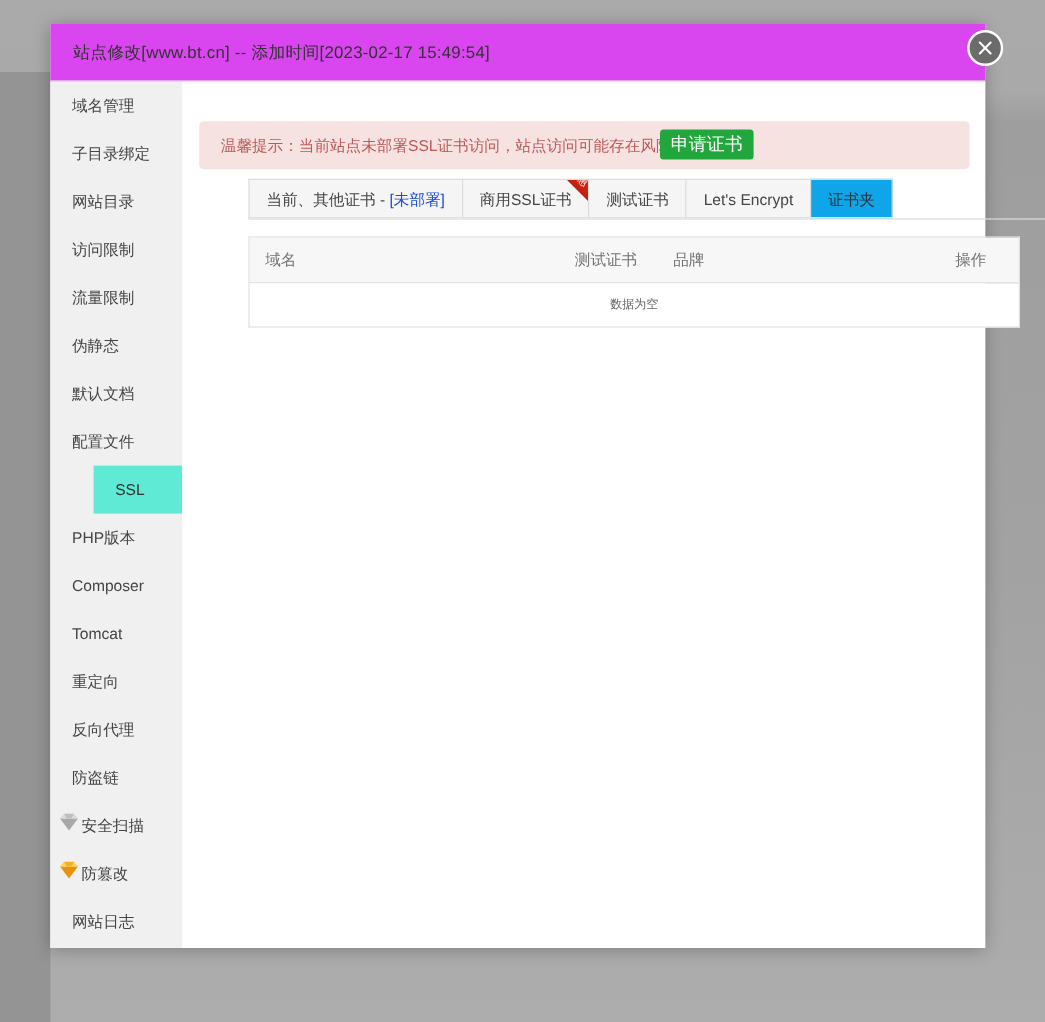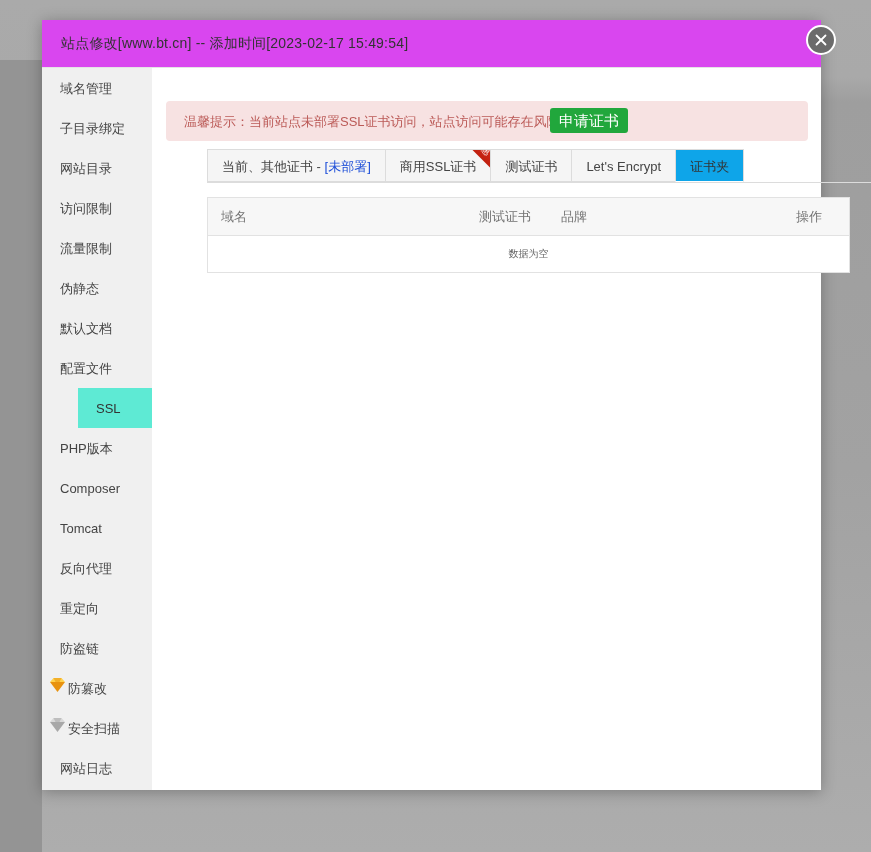--- a/index.html
+++ b/index.html
@@ -268,33 +268,33 @@
       <div class="side-item"><span class="side-label">网站目录</span></div>
       <div class="side-item"><span class="side-label">访问限制</span></div>
       <div class="side-item"><span class="side-label">流量限制</span></div>
       <div class="side-item"><span class="side-label">伪静态</span></div>
       <div class="side-item"><span class="side-label">默认文档</span></div>
       <div class="side-item"><span class="side-label">配置文件</span></div>
       <div class="side-item active"><span class="side-label">SSL</span></div>
       <div class="side-item"><span class="side-label">PHP版本</span></div>
       <div class="side-item"><span class="side-label">Composer</span></div>
       <div class="side-item"><span class="side-label">Tomcat</span></div>
+      <div class="side-item"><span class="side-label">重定向</span></div>
       <div class="side-item"><span class="side-label">反向代理</span></div>
-      <div class="side-item"><span class="side-label">重定向</span></div>
       <div class="side-item"><span class="side-label">防盗链</span></div>
+      <div class="side-item with-icon"><span class="gem"><svg width="15" height="14" viewBox="0 0 15 14">
+            <polygon points="0,4 15,4 7.5,14" fill="#a8a8a8"></polygon>
+            <polygon points="0,4 3.5,0 11.5,0 15,4" fill="#d9d9d9"></polygon>
+            <polygon points="3.5,0 11.5,0 9.5,4 5.5,4" fill="#a8a8a8" opacity="0.55"></polygon>
+          </svg></span><span class="side-label">安全扫描</span></div>
       <div class="side-item with-icon"><span class="gem"><svg width="15" height="14" viewBox="0 0 15 14">
             <polygon points="0,4 15,4 7.5,14" fill="#e8920f"></polygon>
             <polygon points="0,4 3.5,0 11.5,0 15,4" fill="#ffd24d"></polygon>
             <polygon points="3.5,0 11.5,0 9.5,4 5.5,4" fill="#e8920f" opacity="0.55"></polygon>
           </svg></span><span class="side-label">防篡改</span></div>
-      <div class="side-item with-icon"><span class="gem"><svg width="15" height="14" viewBox="0 0 15 14">
-            <polygon points="0,4 15,4 7.5,14" fill="#a8a8a8"></polygon>
-            <polygon points="0,4 3.5,0 11.5,0 15,4" fill="#d9d9d9"></polygon>
-            <polygon points="3.5,0 11.5,0 9.5,4 5.5,4" fill="#a8a8a8" opacity="0.55"></polygon>
-          </svg></span><span class="side-label">安全扫描</span></div>
       <div class="side-item"><span class="side-label">网站日志</span></div>
     </div>
 
   <div id="content">
 
     <div id="alert-bar">
       <div id="alert-text">温馨提示：当前站点未部署SSL证书访问，站点访问可能存在风险。</div>
       <div id="apply-cert-button">申请证书</div>
     </div>
 

